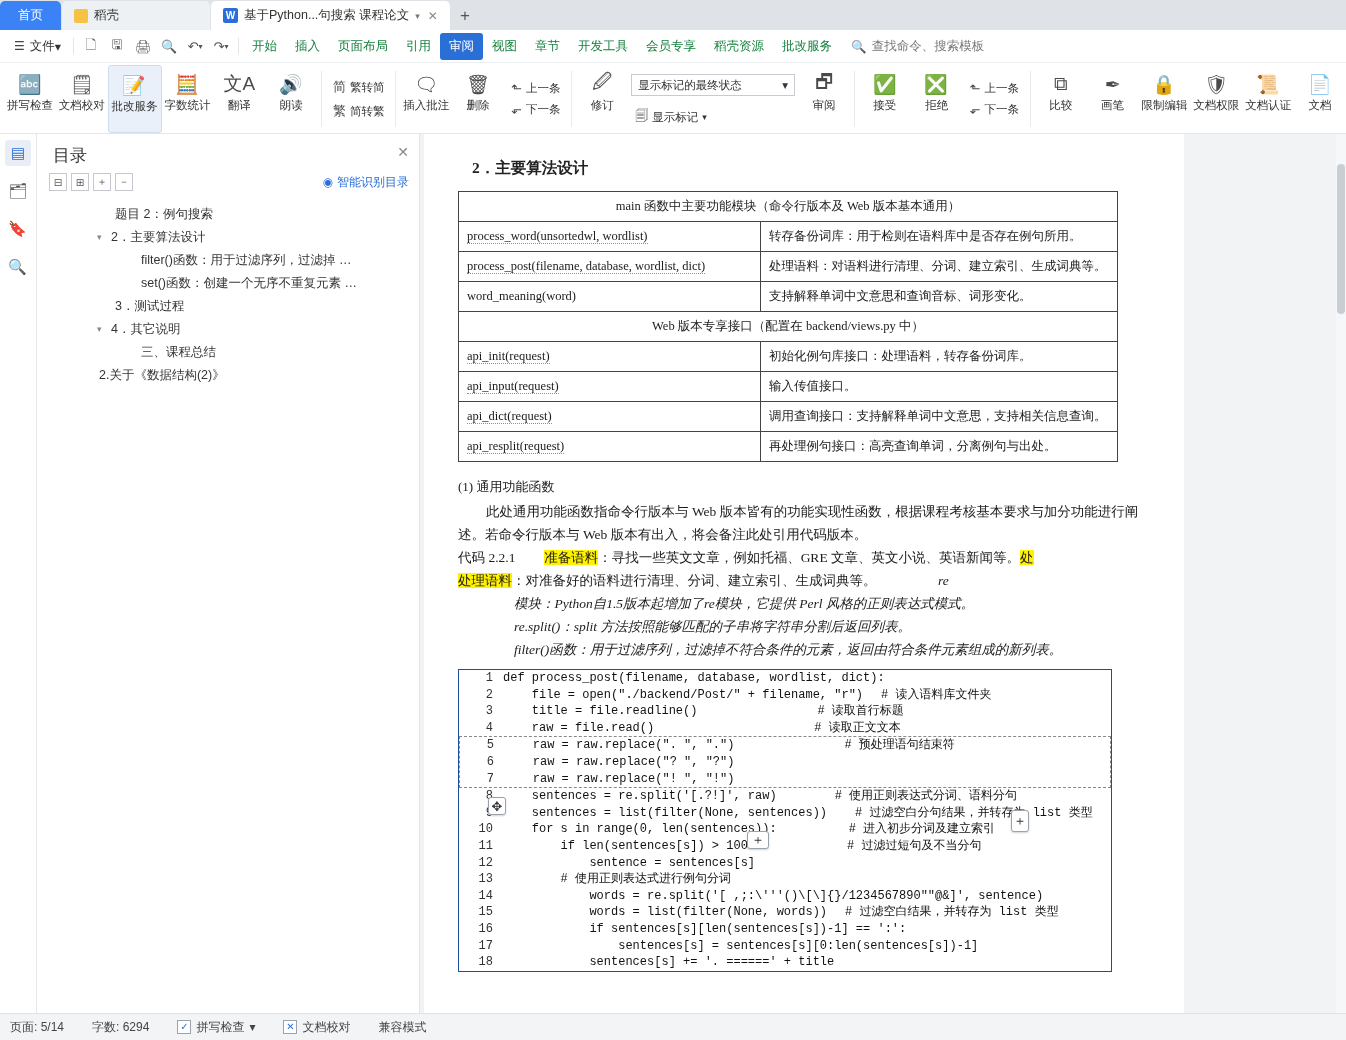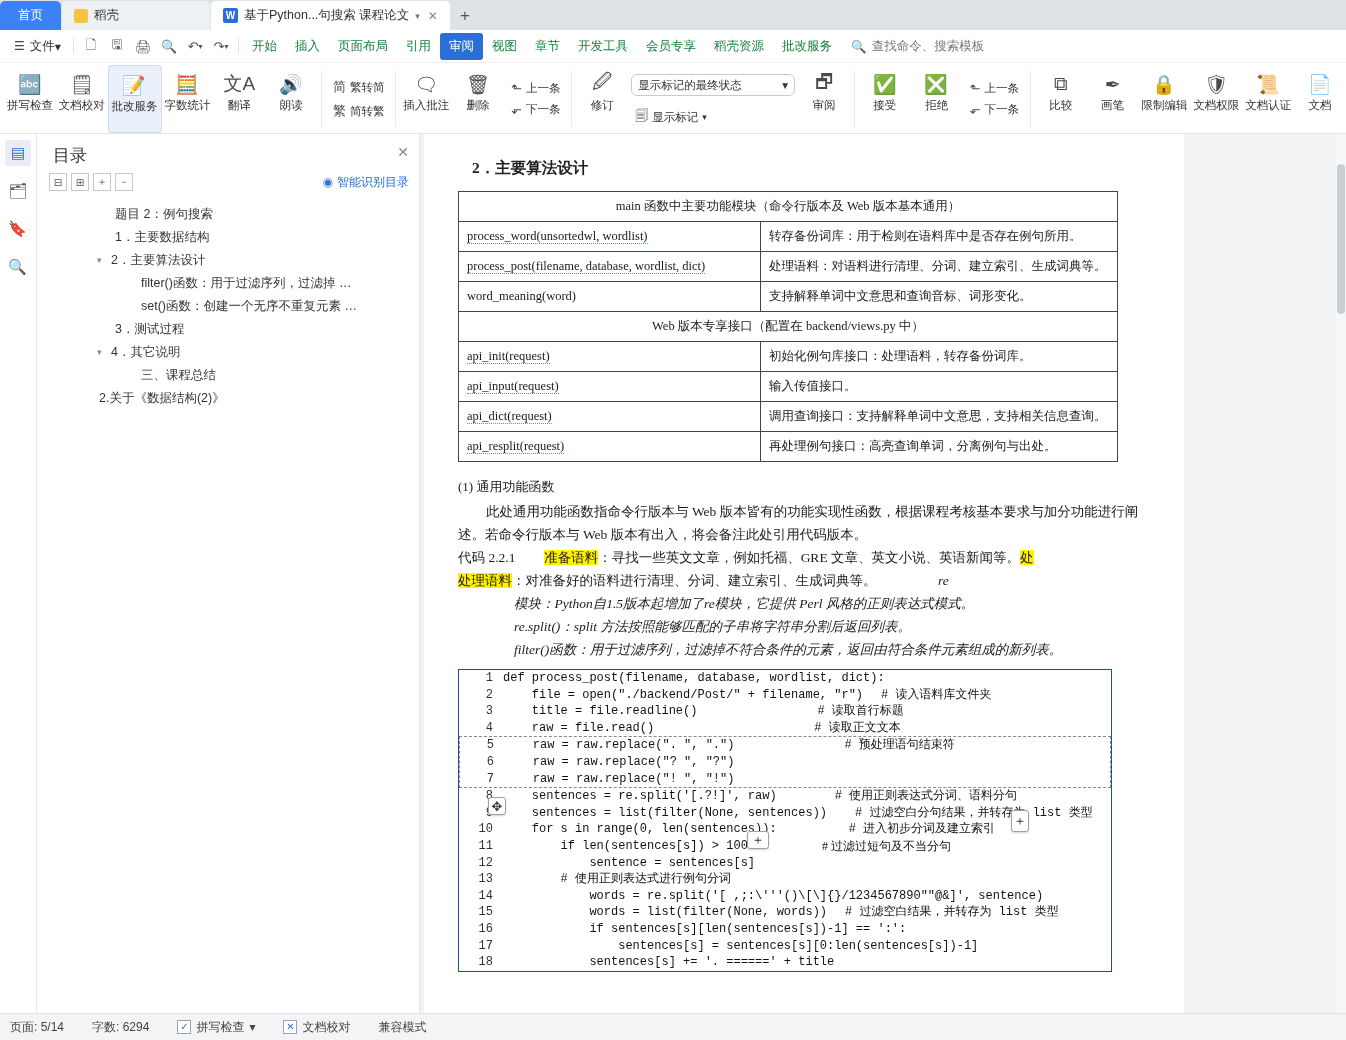--- a/index.html
+++ b/index.html
@@ -32,21 +32,21 @@
   
   .ribbon{height:68px;background:#fff;border-bottom:1px solid #e3e6ea;display:flex;align-items:stretch;padding:2px 0 0 4px;overflow:hidden;position:relative;}
   .rbtn{width:58px;display:flex;flex-direction:column;align-items:center;justify-content:flex-start;padding-top:5px;font-size:11.5px;color:#333;}
   .rbtn.sel{background:#eaf0f9;border:1px solid #cfdcee;border-radius:3px;}
   .rbtn .gi{height:28px;display:flex;align-items:center;justify-content:center;font-size:19px;color:#4a4a4a;}
   .rbtn .lbl{font-size:11.5px;line-height:14px;text-align:center;}
   .rsep{width:1px;background:#e8ebee;margin:6px 4px;}
   .rsmall{display:flex;flex-direction:column;justify-content:center;gap:2px;padding:0 3px;}
   .rrow{display:flex;align-items:center;font-size:11.5px;color:#333;padding:2px 4px;white-space:nowrap;}
   .rrow .gi{font-size:13px;margin-right:4px;color:#4a4a4a;}
-  .selbox{height:20px;border:1px solid #c8ccd2;border-radius:6px;display:flex;align-items:center;padding:0 6px;font-size:11.5px;color:#333;background:#fff;min-width:150px;justify-content:space-between;}
+  .selbox{height:20px;border:1px solid #c8ccd2;border-radius:0;display:flex;align-items:center;padding:0 6px;font-size:11.5px;color:#333;background:#fff;min-width:150px;justify-content:space-between;}
 
   
   .body{flex:1;display:flex;min-height:0;background:#f2f3f5;position:relative;}
   .railbar{width:36px;background:#fff;border-right:1px solid #e6e8eb;padding-top:6px;display:flex;flex-direction:column;align-items:center;gap:12px;}
   .railbtn{width:26px;height:26px;display:flex;align-items:center;justify-content:center;color:#555;font-size:15px;border-radius:3px;}
   .railbtn.act{background:#e9eef6;color:#2a6fd6;}
 
   .nav{width:382px;background:#fff;border-right:1px solid #e2e4e7;display:flex;flex-direction:column;}
   .navhead{display:flex;align-items:flex-start;justify-content:space-between;padding:10px 10px 4px 16px;}
   .navtitle{font-size:17px;color:#333;}
@@ -287,23 +287,20 @@
         </div>
         <div class="smartid">
           <span>◉</span>
           <span>智能识别目录</span>
         </div>
       </div>
       <div class="toclist">
         <div class="tocitem" style="padding-left:78px;">
             <span>题目 2：例句搜索</span>
           </div>
-        <div class="tocitem" style="padding-left:78px;">
-            <span>1．主要数据结构</span>
-          </div>
         <div class="tocitem" style="padding-left:60px;">
             <span class="car">▾</span>
             <span>2．主要算法设计</span>
           </div>
         <div class="tocitem" style="padding-left:104px;">
             <span>filter()函数：用于过滤序列，过滤掉 …</span>
           </div>
         <div class="tocitem" style="padding-left:104px;">
             <span>set()函数：创建一个无序不重复元素 …</span>
           </div>
@@ -429,21 +426,21 @@
               <span class="ct cm" style="margin-left:28px;"># 过滤空白分句结果，并转存为 list 类型</span>
             </div>
           <div class="codeline">
               <span class="ln">10</span>
               <span class="ct">    for s in range(0, len(sentences)):</span>
               <span class="ct cm" style="margin-left:72px;"># 进入初步分词及建立索引</span>
             </div>
           <div class="codeline">
               <span class="ln">11</span>
               <span class="ct">        if len(sentences[s]) &gt; 100:</span>
-              <span class="ct cm" style="margin-left:67px;font-family:Liberation Serif, serif;"># 过滤过短句及不当分句</span>
+              <span class="ct cm" style="margin-left:92px;"># 过滤过短句及不当分句</span>
             </div>
           <div class="codeline">
               <span class="ln">12</span>
               <span class="ct">            sentence = sentences[s]</span>
             </div>
           <div class="codeline">
               <span class="ln">13</span>
               <span class="ct">        # 使用正则表达式进行例句分词</span>
             </div>
           <div class="codeline">

